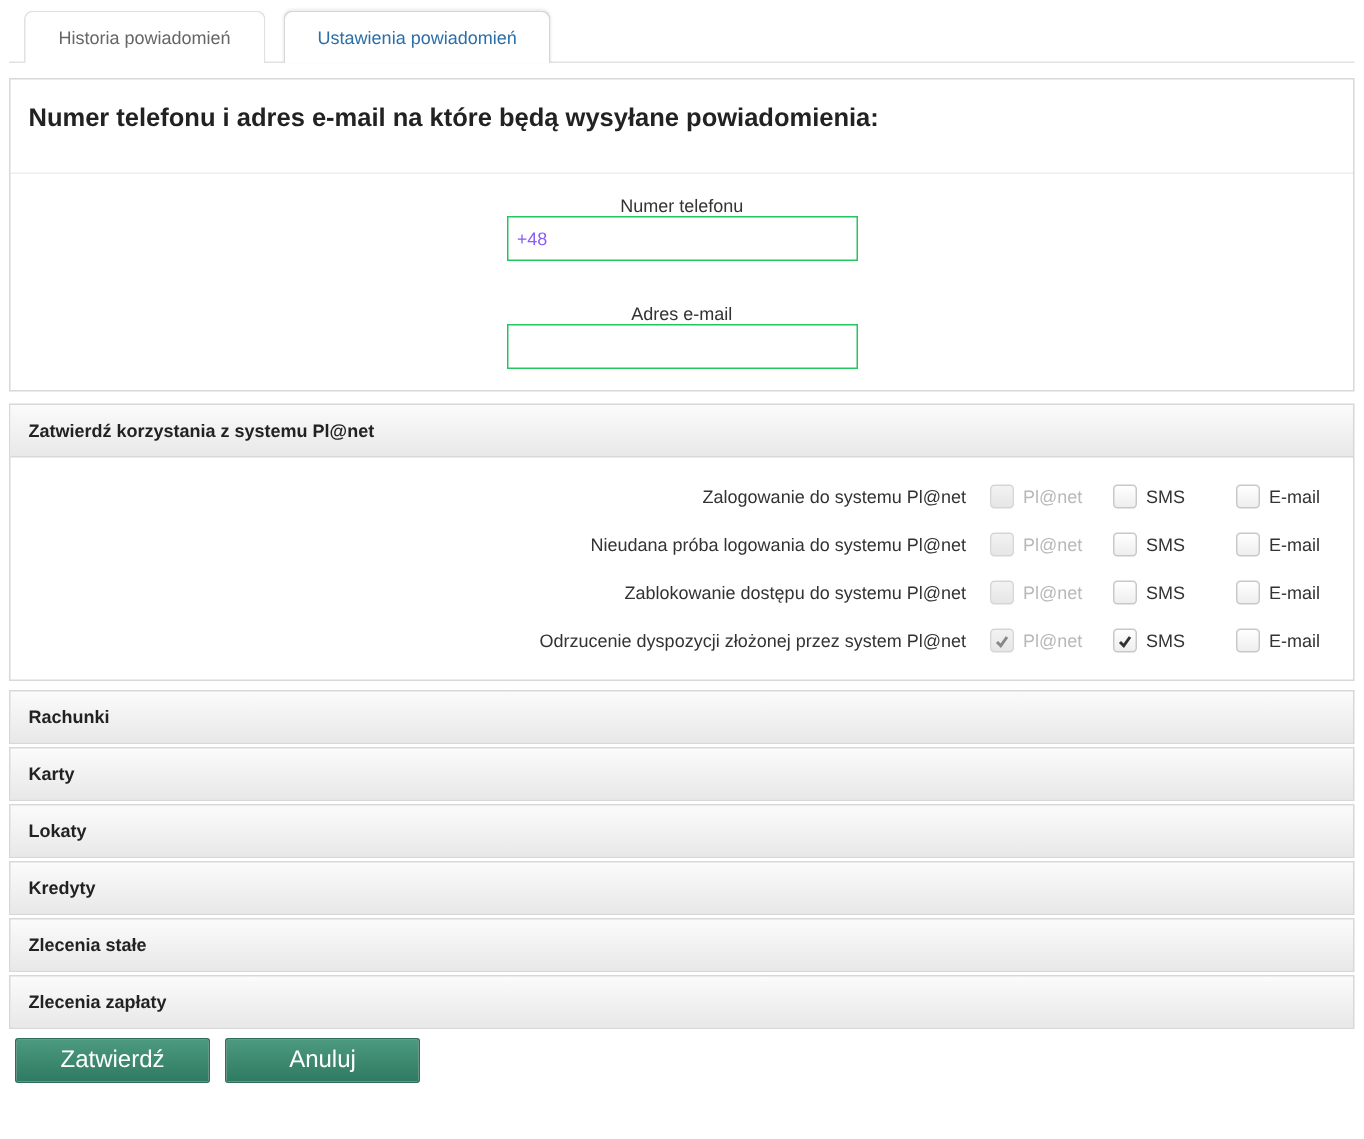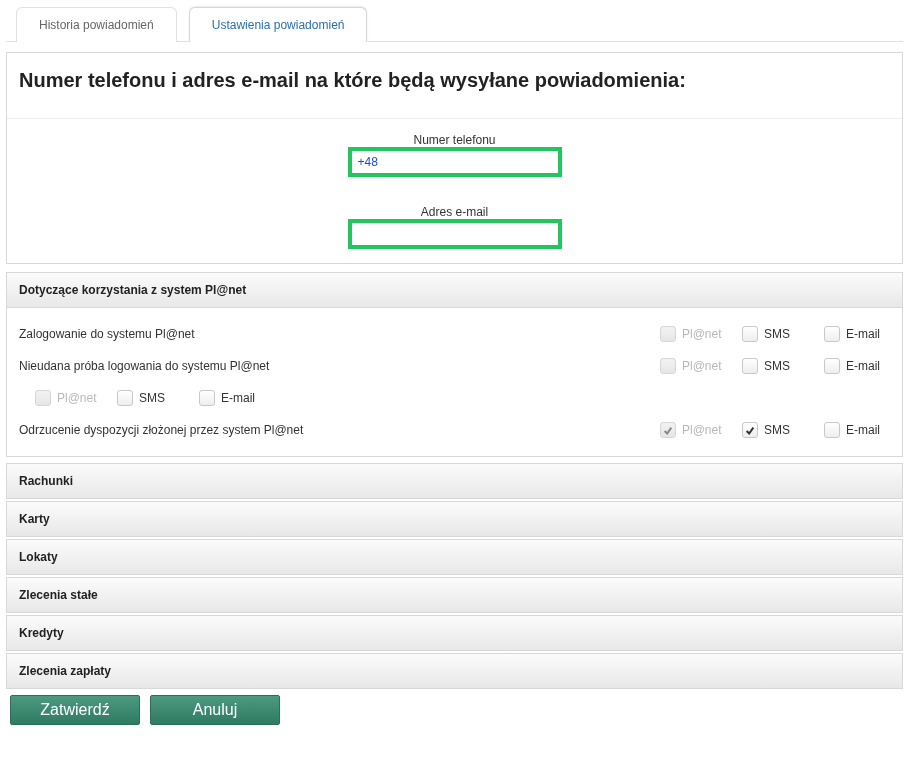--- a/index.html
+++ b/index.html
@@ -35,41 +35,41 @@
     box-shadow: 0 -1px 2px rgba(0,0,0,0.08);
     border-color: #d6d6d6;
   }
 
   .panel {
     border: 1px solid #d8d8d8;
     margin-bottom: 8px;
     background: #fff;
   }
   .main-title {
-    font-size: 20px;
+    font-size: 17px;
     font-weight: bold;
     padding: 16px 12px 26px 12px;
     color: #222;
     border-bottom: 1px solid #eee;
   }
   .form-row {
     display: flex;
     align-items: center;
     justify-content: space-between;
     padding: 14px 12px;
     flex-direction: column;
   }
   .form-label { color: #333; }
   .text-input {
-    width: 214px;
+    width: 234px;
     height: 30px;
-    border: 4px solid #22c55e;
+    border: 1px solid #22c55e;
     padding: 4px 6px;
     font-size: 12px;
-    color: #1d4ed8;
+    color: #8b5cf6;
   }
 
   .section-header {
     background: linear-gradient(#fbfbfb, #e8e8e8);
     border: 1px solid #d8d8d8;
     font-weight: bold;
     padding: 10px 12px;
     color: #222;
     margin-bottom: 2px;
     cursor: pointer;
@@ -83,20 +83,21 @@
     border: none;
     border-bottom: 1px solid #d8d8d8;
     margin: 0;
     cursor: default;
   }
   .notif-rows { padding: 10px 6px; }
   .notif-row {
     display: flex;
     align-items: center;
     padding: 8px 6px;
+    text-align: right;
   }
   .notif-label { flex: 1; color: #333; }
   .chan { display: flex; align-items: center; margin-left: 16px; min-width: 66px; }
   .chan-label { font-size: 12px; color: #333; margin-left: 6px; }
   .chan.disabled .chan-label { color: #b8b8b8; }
 
   .cb {
     width: 16px; height: 16px;
     border: 1px solid #c8c8c8;
     border-radius: 3px;
@@ -150,21 +151,21 @@
     <div class="form-label">Numer telefonu</div>
     <input class="text-input" type="text" value="+48" style="">
   </div>
   <div class="form-row">
     <div class="form-label">Adres e-mail</div>
     <input class="text-input" type="text" value="" style="">
   </div>
 </div>
 
 <div class="notif-list">
-  <div class="section-header">Dotyczące korzystania z system Pl@net</div>
+  <div class="section-header">Zatwierdź korzystania z systemu Pl@net</div>
   <div class="notif-rows" id="system-rows">
       <div class="notif-row">
         <div class="notif-label">Zalogowanie do systemu Pl@net</div>
         <div class="chan disabled">
           <span class="cb disabled"></span>
           <span class="chan-label">Pl@net</span>
         </div>
         <div class="chan">
           <span class="cb"></span>
           <span class="chan-label">SMS</span>
@@ -183,20 +184,21 @@
         <div class="chan">
           <span class="cb"></span>
           <span class="chan-label">SMS</span>
         </div>
         <div class="chan">
           <span class="cb"></span>
           <span class="chan-label">E-mail</span>
         </div>
       </div>
       <div class="notif-row">
+        <div class="notif-label">Zablokowanie dostępu do systemu Pl@net</div>
         <div class="chan disabled">
           <span class="cb disabled"></span>
           <span class="chan-label">Pl@net</span>
         </div>
         <div class="chan">
           <span class="cb"></span>
           <span class="chan-label">SMS</span>
         </div>
         <div class="chan">
           <span class="cb"></span>
@@ -226,21 +228,21 @@
           <span class="chan-label">E-mail</span>
         </div>
       </div>
     </div>
 </div>
 
 <div id="collapsed-sections">
     <div class="section-header">Rachunki</div>
     <div class="section-header">Karty</div>
     <div class="section-header">Lokaty</div>
+    <div class="section-header">Kredyty</div>
     <div class="section-header">Zlecenia stałe</div>
-    <div class="section-header">Kredyty</div>
     <div class="section-header">Zlecenia zapłaty</div>
   </div>
 
 <div class="buttons">
   <div class="btn">Zatwierdź</div>
   <div class="btn">Anuluj</div>
 </div>
 
 </body></html>

